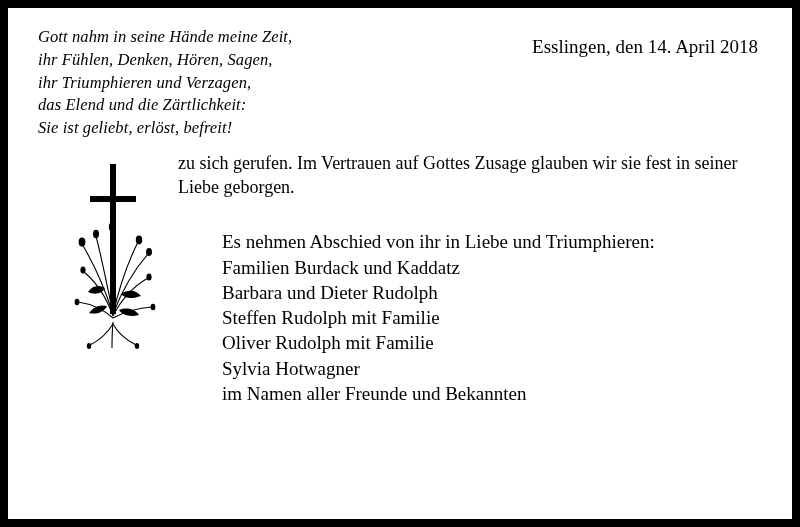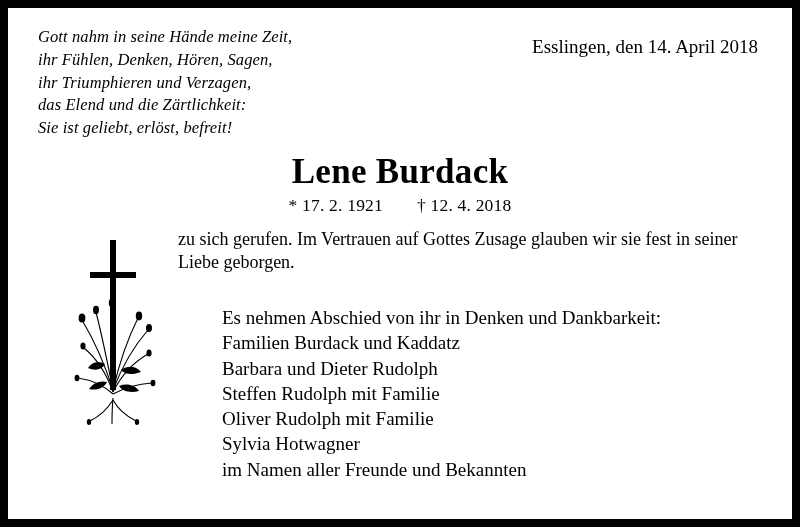--- a/index.html
+++ b/index.html
@@ -102,26 +102,20 @@
   <div class="top-row">
     <div class="verse">Gott nahm in seine Hände meine Zeit,
 ihr Fühlen, Denken, Hören, Sagen,
 ihr Triumphieren und Verzagen,
 das Elend und die Zärtlichkeit:
 Sie ist geliebt, erlöst, befreit!</div>
     <div class="place-date">Esslingen, den 14. April 2018</div>
   </div>
 
 
-  <div class="name-block">
-    <div class="deceased-name">Lene Burdack</div>
-    <div class="dates">
-      <span>* 17. 2. 1921</span><span class="sep"></span><span>† 12. 4. 2018</span>
-    </div>
-  </div>
 
   <div class="body-area">
 
     <div class="cross-art">
       <svg viewBox="0 0 120 195" width="120" height="195" aria-hidden="true">
         <g fill="#000000" stroke="#000000">
 
           <rect x="50" y="8" width="6" height="150" fill="#000000" stroke="none"></rect>
           <rect x="30" y="40" width="46" height="6" fill="#000000" stroke="none"></rect>
 
@@ -161,21 +155,21 @@
             <path d="M59 154 C67 151 75 153 79 159 C71 161 63 160 59 154 Z"></path>
           </g>
         </g>
       </svg>
     </div>
 
     <div class="text-col">
       <div class="continuation">zu sich gerufen. Im Vertrauen auf Gottes Zusage glauben wir sie fest in seiner Liebe geborgen.</div>
 
       <div class="mourners">
-        <div class="lead">Es nehmen Abschied von ihr in Denken und Dankbarkeit:</div>
+        <div class="lead">Es nehmen Abschied von ihr in Liebe und Triumphieren:</div>
         <div>Familien Burdack und Kaddatz</div>
         <div>Barbara und Dieter Rudolph</div>
         <div>Steffen Rudolph mit Familie</div>
         <div>Oliver Rudolph mit Familie</div>
         <div>Sylvia Hotwagner</div>
         <div>im Namen aller Freunde und Bekannten</div>
       </div>
     </div>
 
   </div>

